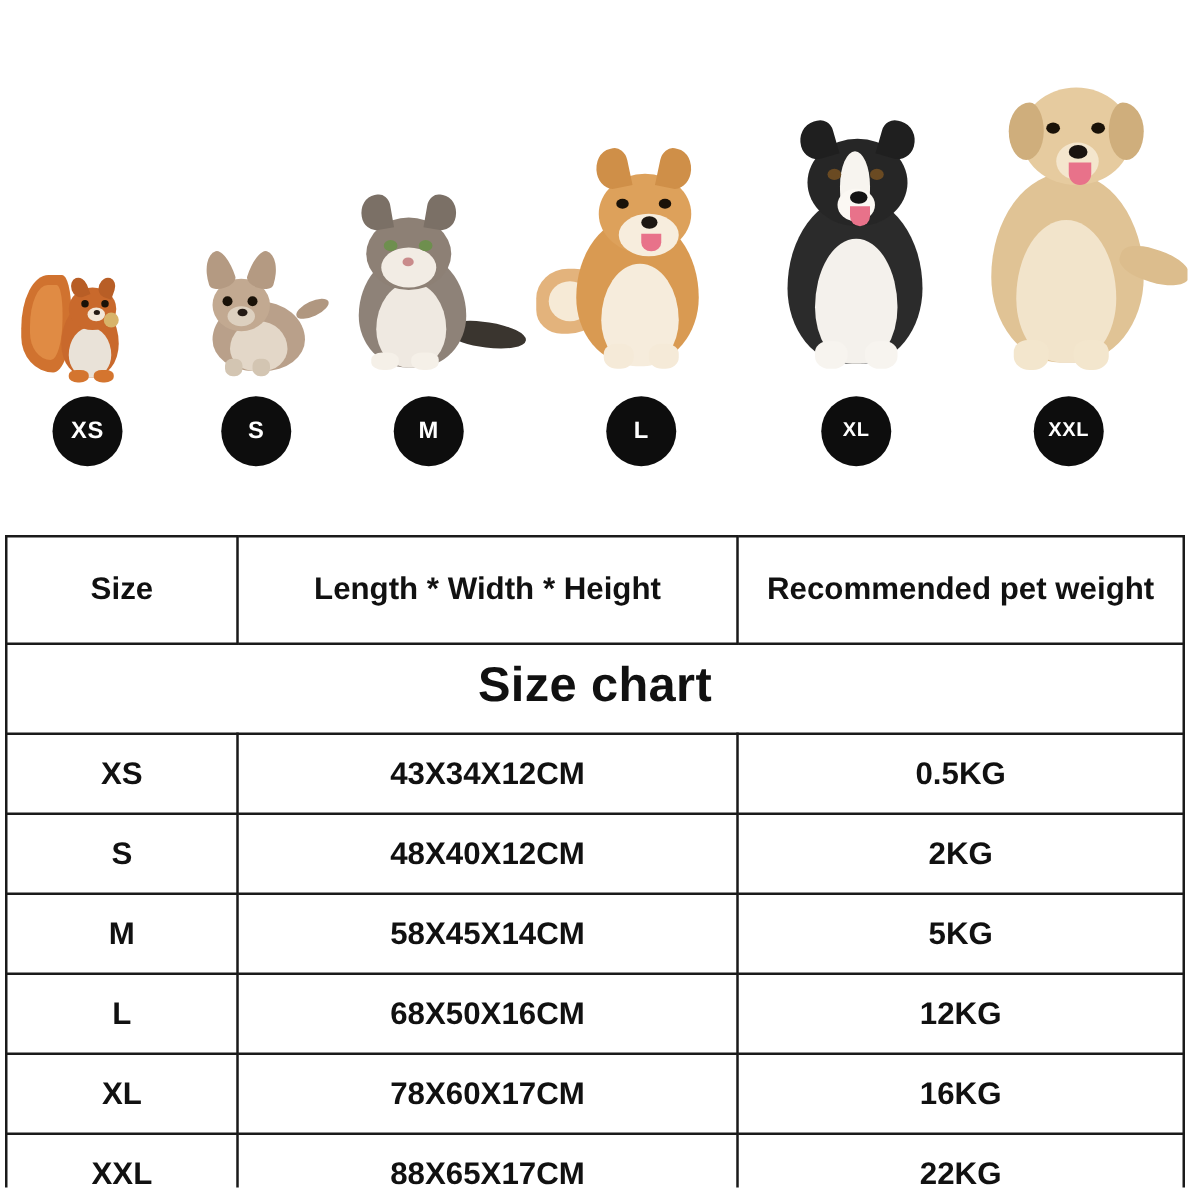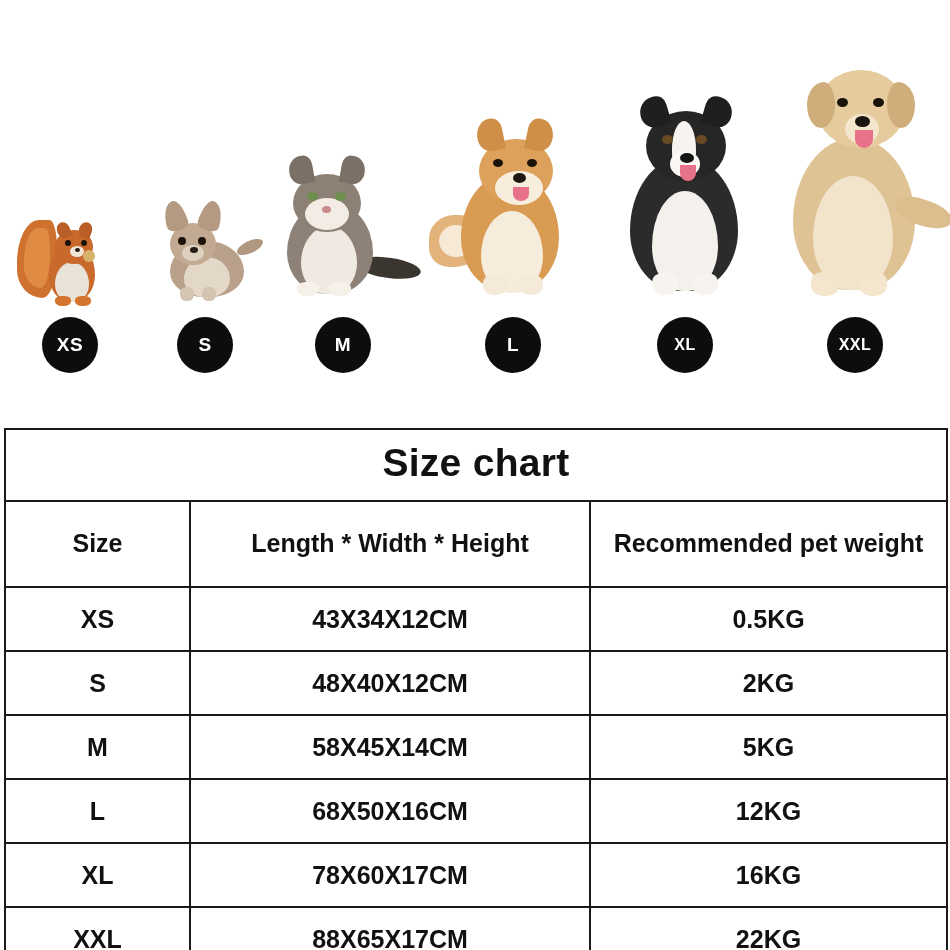--- a/index.html
+++ b/index.html
@@ -293,28 +293,28 @@
   </div>
 
   <table id="size-table">
     <colgroup>
       <col class="col-size">
         <col class="col-dim">
         <col class="col-wt">
     </colgroup>
     <tbody>
       <tr>
-        <td class="title-cell" colspan="3">Size chart</td>
-      </tr>
-      <tr>
         <td class="head-cell">Size</td>
         <td class="head-cell">Length * Width * Height</td>
         <td class="head-cell">Recommended pet weight</td>
       </tr>
       <tr>
+        <td class="title-cell" colspan="3">Size chart</td>
+      </tr>
+      <tr>
         <td class="body-cell">XS</td>
         <td class="body-cell">43X34X12CM</td>
         <td class="body-cell">0.5KG</td>
       </tr>
       <tr>
         <td class="body-cell">S</td>
         <td class="body-cell">48X40X12CM</td>
         <td class="body-cell">2KG</td>
       </tr>
       <tr>

